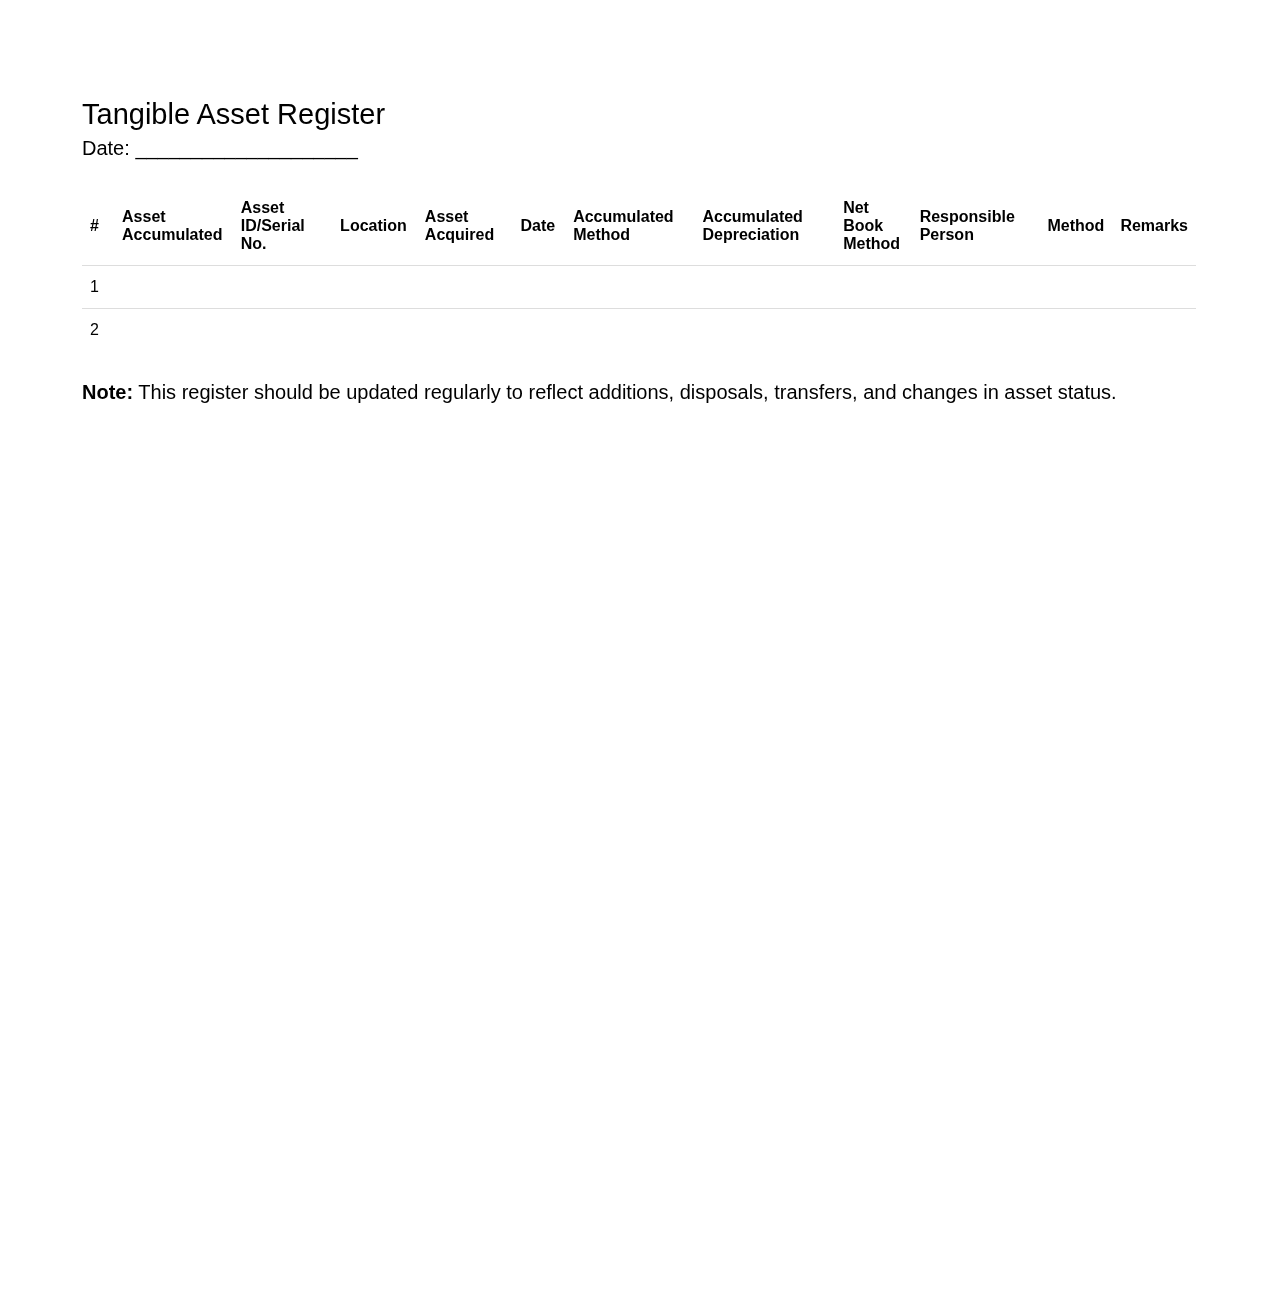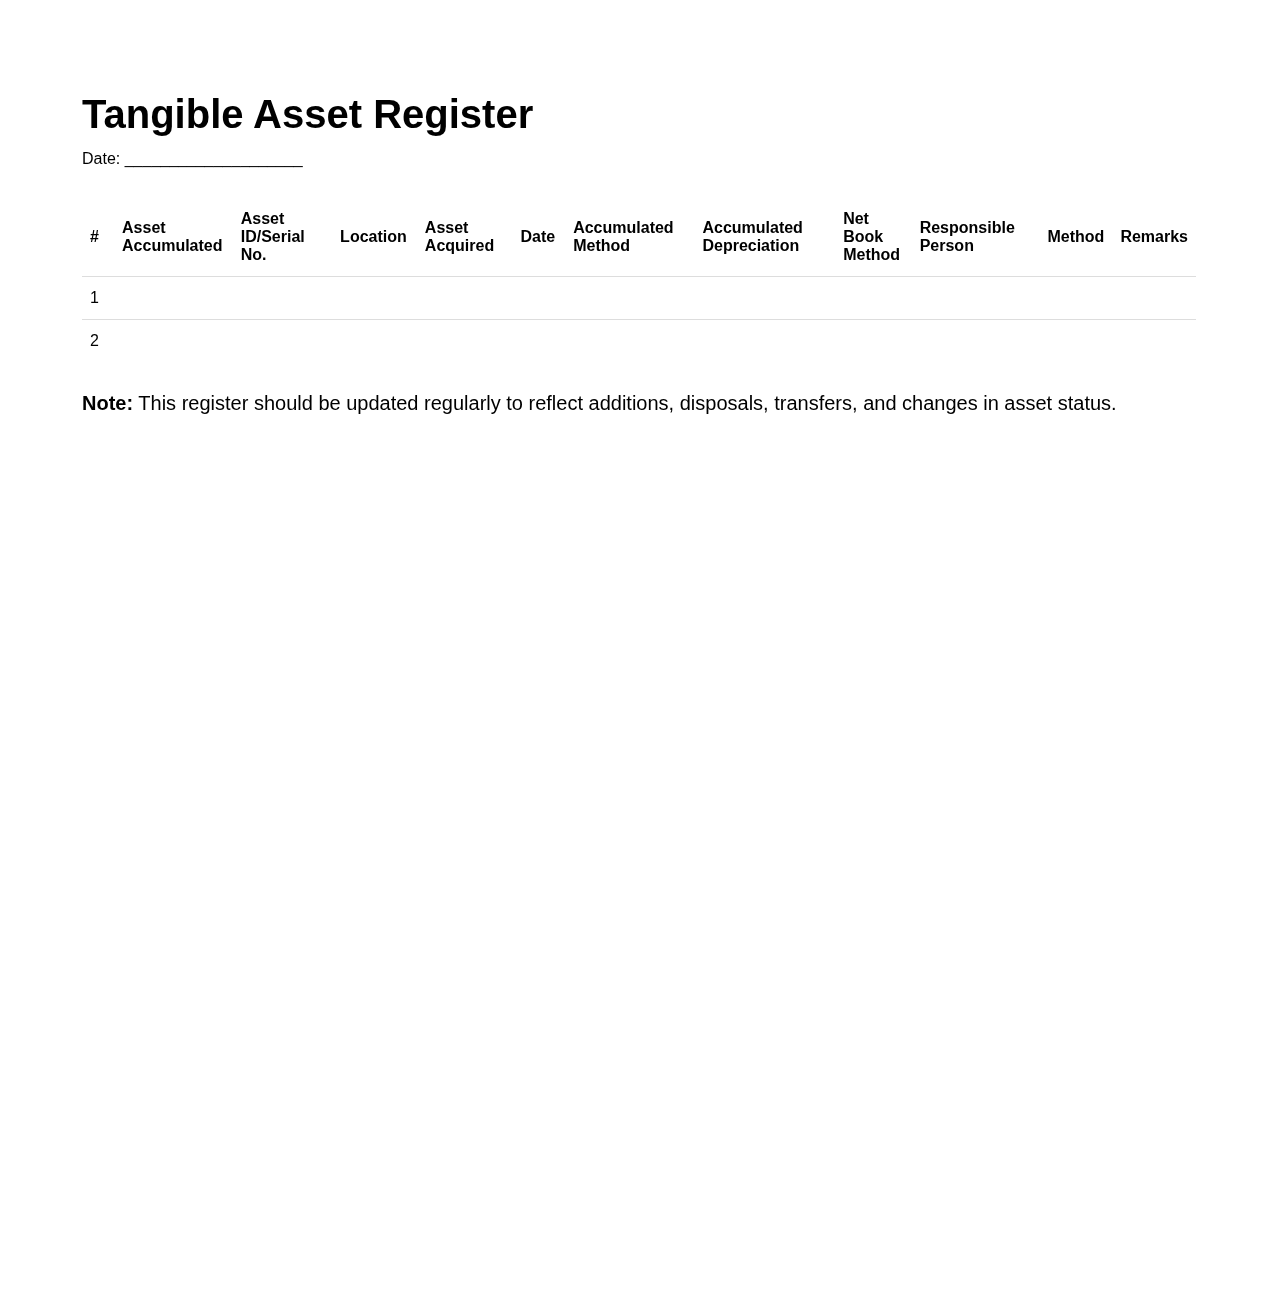--- a/index.html
+++ b/index.html
@@ -4,23 +4,23 @@
 <style>
   html, body { margin: 0; padding: 0; background: #ffffff; }
   body {
     width: 1278px; height: 1300px;
     font-family: "Liberation Sans", sans-serif;
     color: #000;
     position: relative;
   }
   .page { position: absolute; left: 82px; top: 94px; width: 1114px; }
   h1 {
-    margin: 0; font-size: 40px; font-weight: bold; line-height: 40px;
+    margin: 0; font-size: 29px; font-weight: normal; line-height: 40px;
   }
-  .meta { font-size: 16px; line-height: 18px; margin-top: 16px; }
+  .meta { font-size: 20px; line-height: 18px; margin-top: 5px; }
   table {
     width: 1114px; border-collapse: collapse; margin-top: 34px;
     font-size: 16px;
   }
   th {
     text-align: left; font-weight: bold; vertical-align: middle;
     padding: 8px 8px 12px 8px; line-height: 18px;
     border-bottom: 1px solid #dddddd;
   }
   td {

